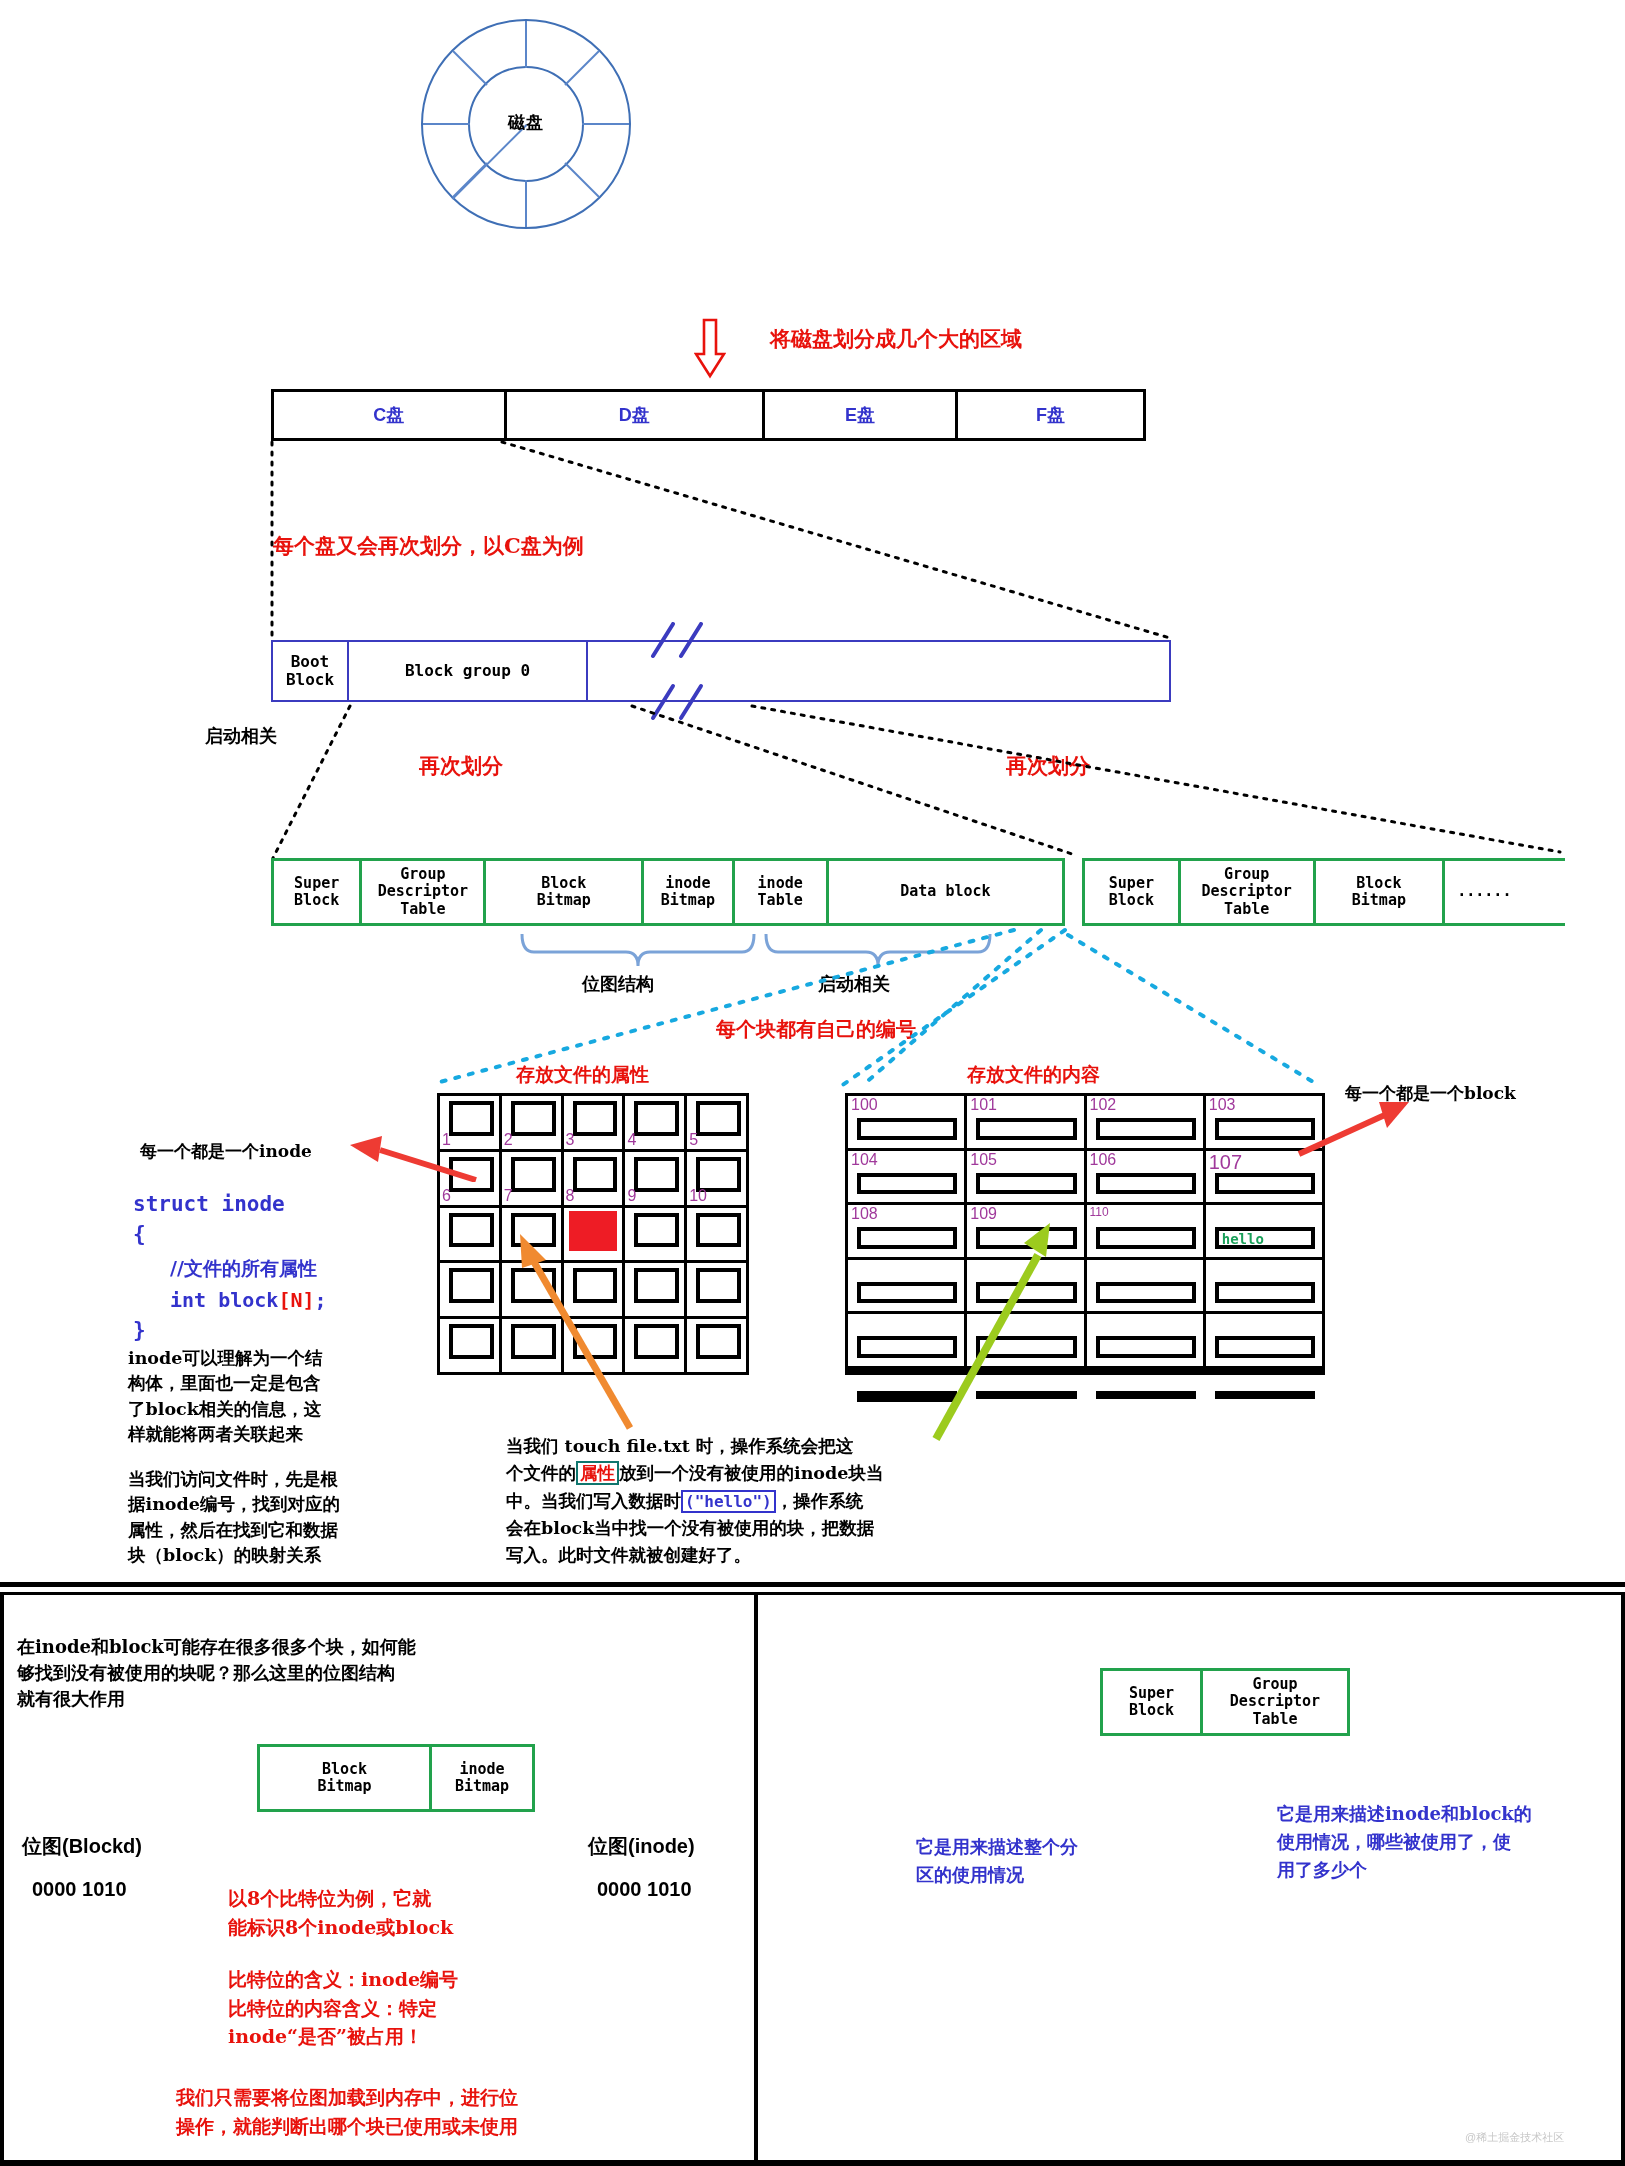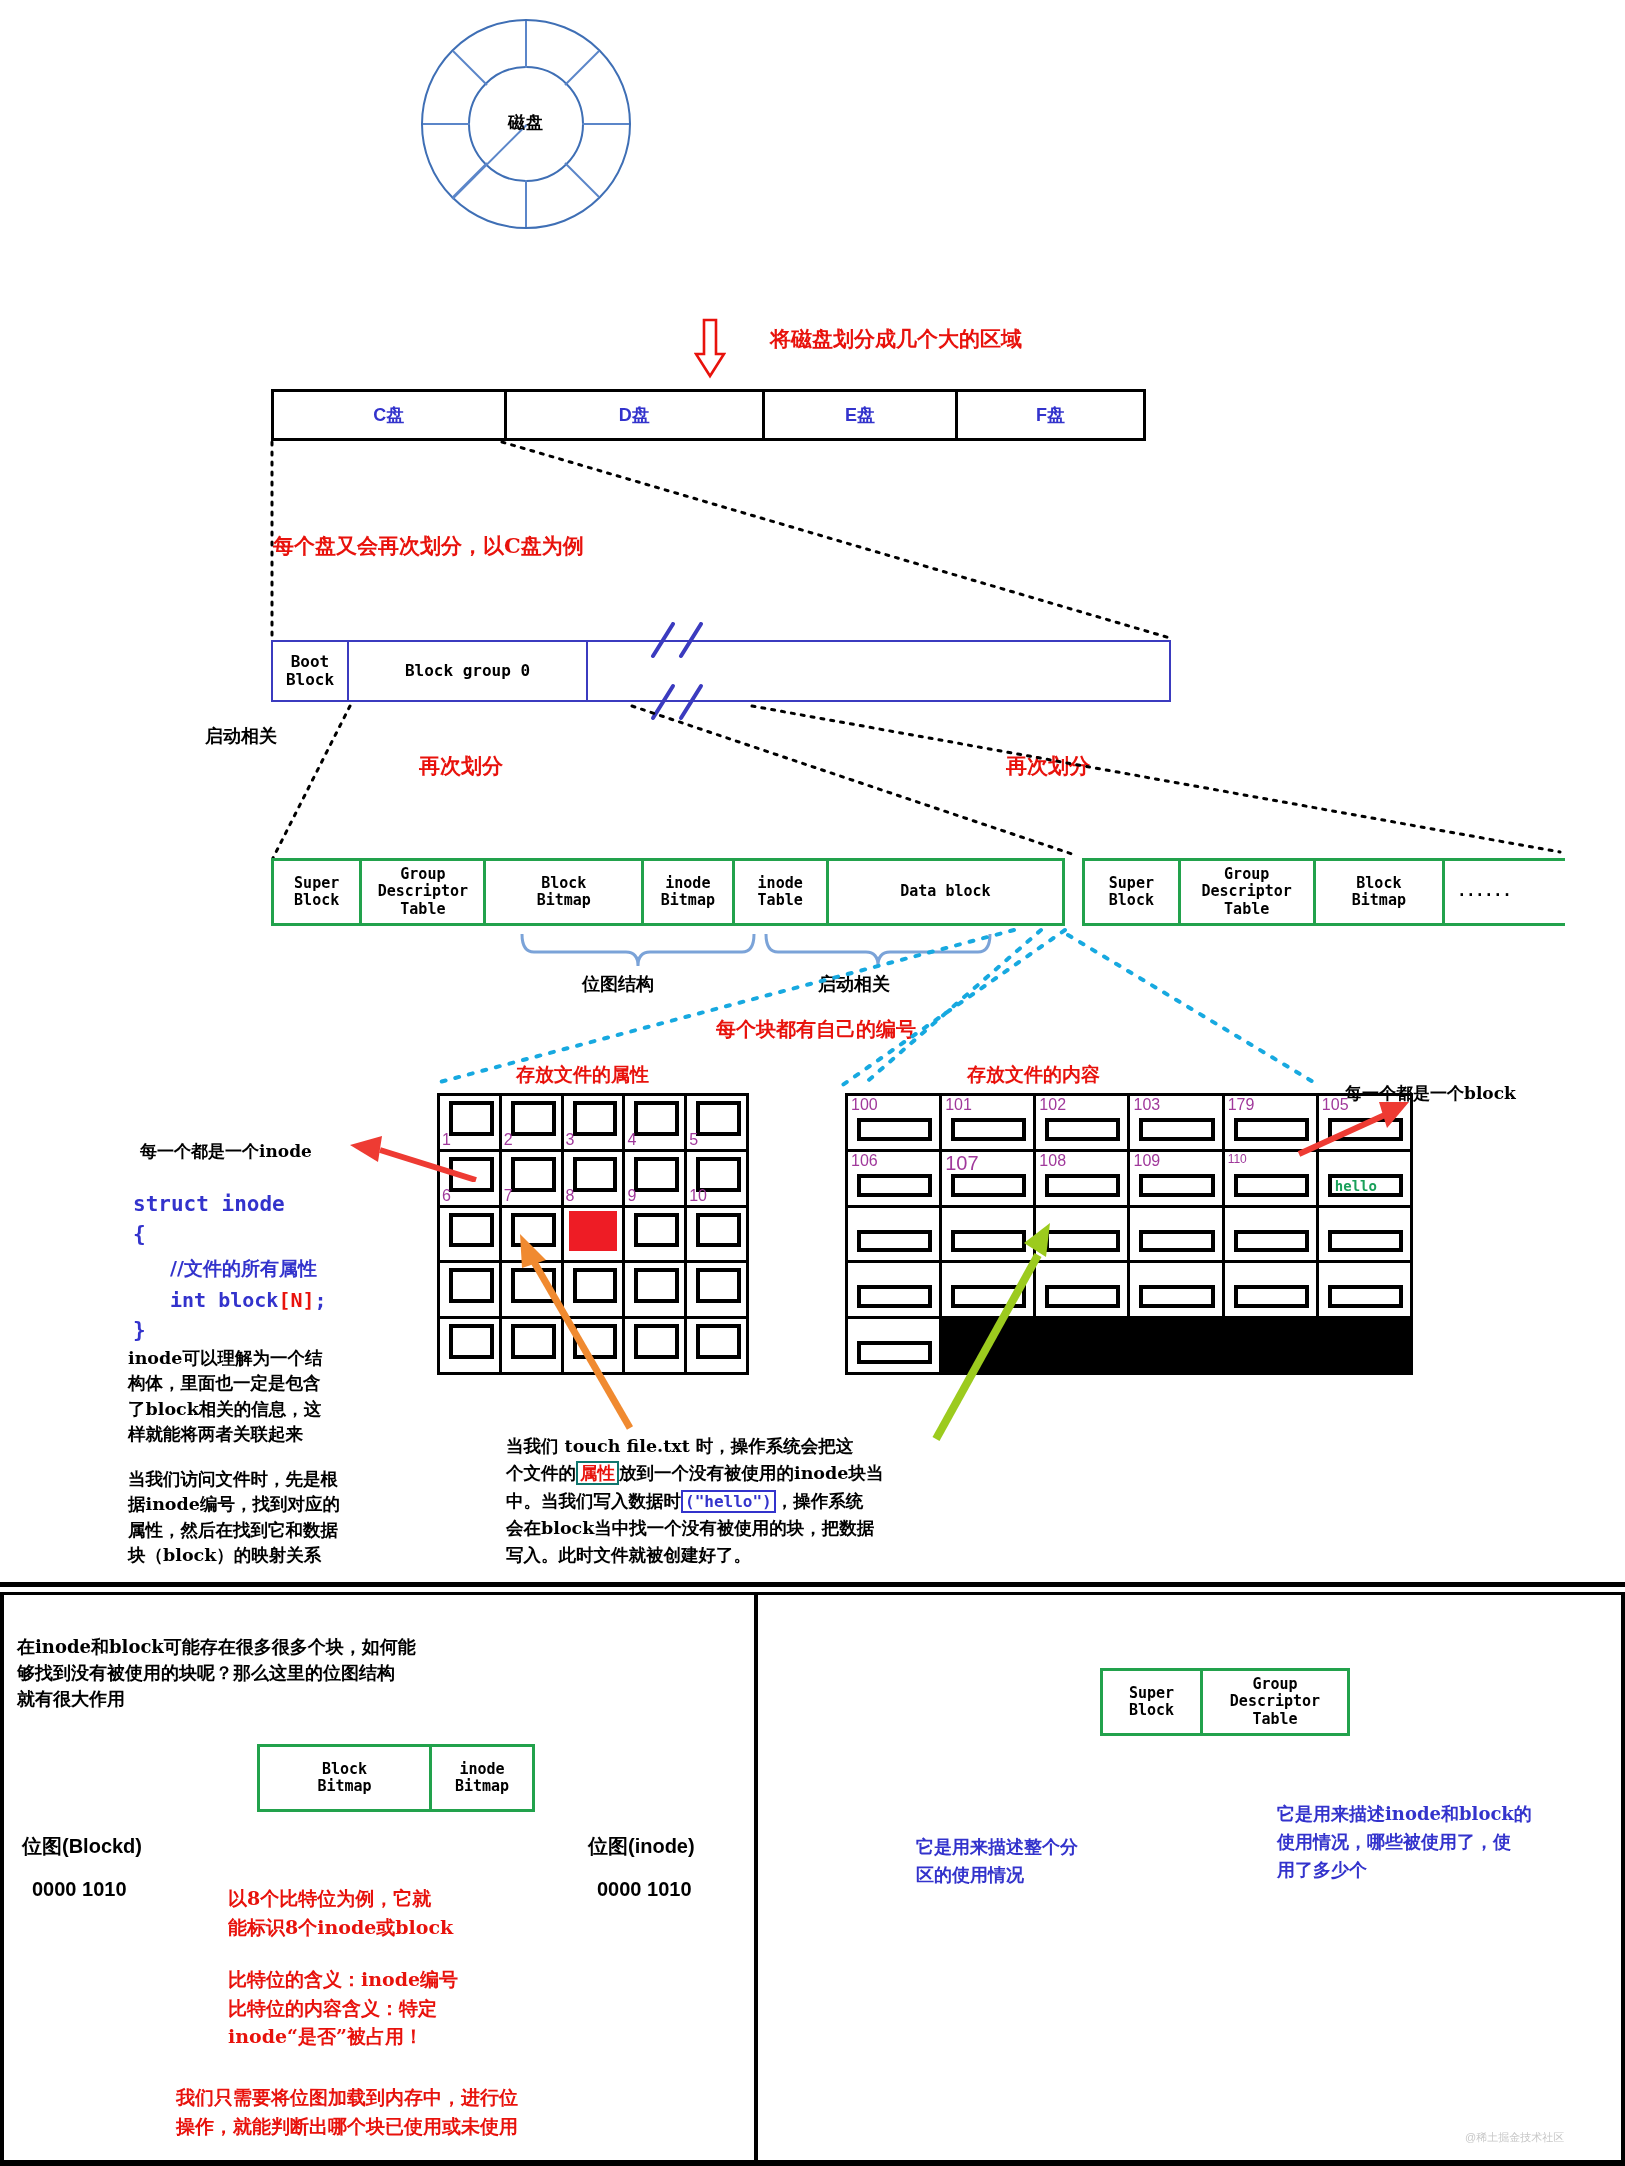--- a/index.html
+++ b/index.html
@@ -260,40 +260,40 @@
       <div class="inbox" style="inset: 5px 5px 13px 9px;"></div>
     </div>
     <div class="cellbox">
       <div class="inbox" style="inset: 5px 5px 13px 9px;"></div>
     </div>
     <div class="cellbox">
       <div class="inbox" style="inset: 5px 5px 13px 9px;"></div>
     </div>
   </div>
 
-<div id="block-grid" class="abs grid" style="left:845px;top:1093px;width:568px;height:282px;grid-template-columns:repeat(6,1fr);grid-template-rows:repeat(5,1fr);">
+<div id="block-grid" class="abs grid" style="left:845px;top:1093px;width:480px;height:282px;grid-template-columns:repeat(4,1fr);grid-template-rows:repeat(5,1fr);">
     <div class="cellbox">
       <div class="inbox" style="inset: 22px 7px 8px 9px;"></div>
       <div class="num purple" style="left: 3px; top: 0px; font-size: 16px;">100</div>
     </div>
     <div class="cellbox">
       <div class="inbox" style="inset: 22px 7px 8px 9px;"></div>
       <div class="num purple" style="left: 3px; top: 0px; font-size: 16px;">101</div>
     </div>
     <div class="cellbox">
       <div class="inbox" style="inset: 22px 7px 8px 9px;"></div>
       <div class="num purple" style="left: 3px; top: 0px; font-size: 16px;">102</div>
     </div>
     <div class="cellbox">
       <div class="inbox" style="inset: 22px 7px 8px 9px;"></div>
       <div class="num purple" style="left: 3px; top: 0px; font-size: 16px;">103</div>
     </div>
     <div class="cellbox">
       <div class="inbox" style="inset: 22px 7px 8px 9px;"></div>
-      <div class="num purple" style="left: 3px; top: 0px; font-size: 16px;">179</div>
+      <div class="num purple" style="left: 3px; top: 0px; font-size: 16px;">104</div>
     </div>
     <div class="cellbox">
       <div class="inbox" style="inset: 22px 7px 8px 9px;"></div>
       <div class="num purple" style="left: 3px; top: 0px; font-size: 16px;">105</div>
     </div>
     <div class="cellbox">
       <div class="inbox" style="inset: 22px 7px 8px 9px;"></div>
       <div class="num purple" style="left: 3px; top: 0px; font-size: 16px;">106</div>
     </div>
     <div class="cellbox">

